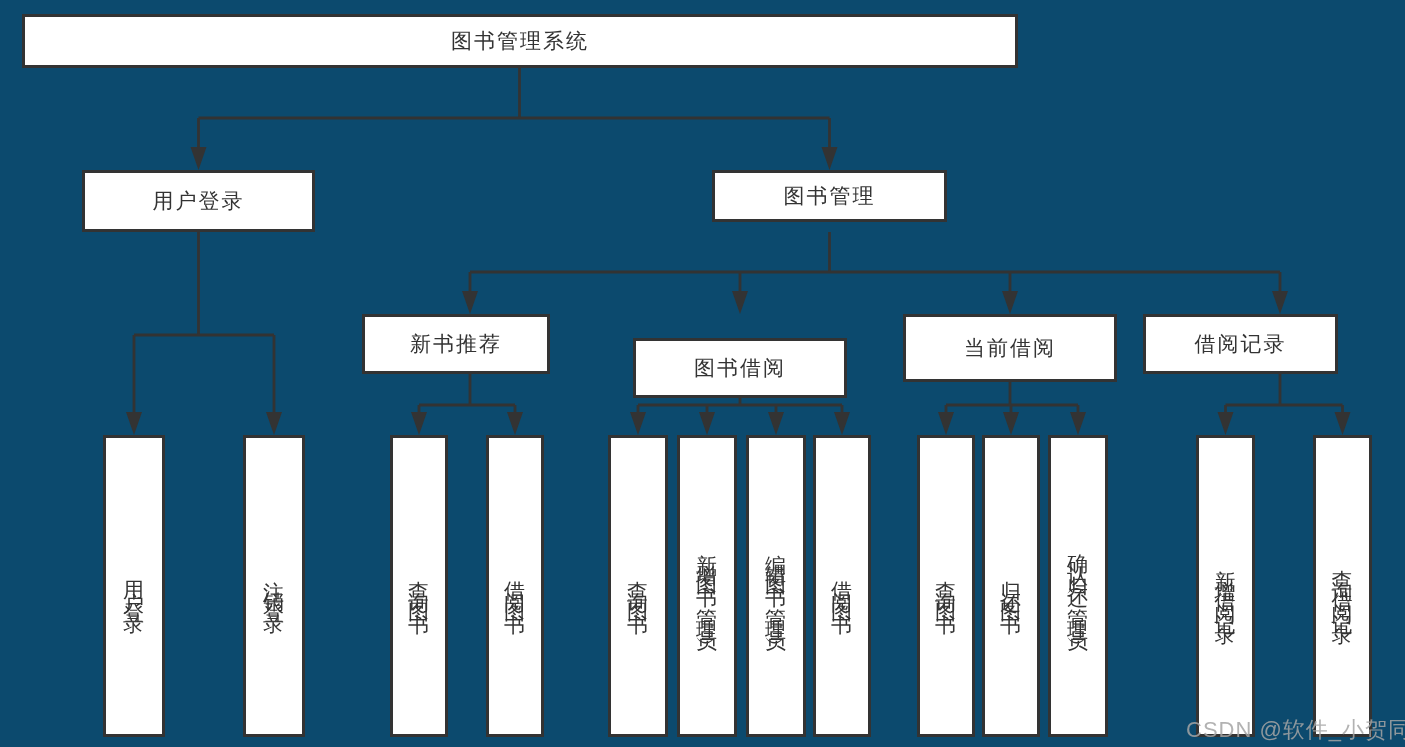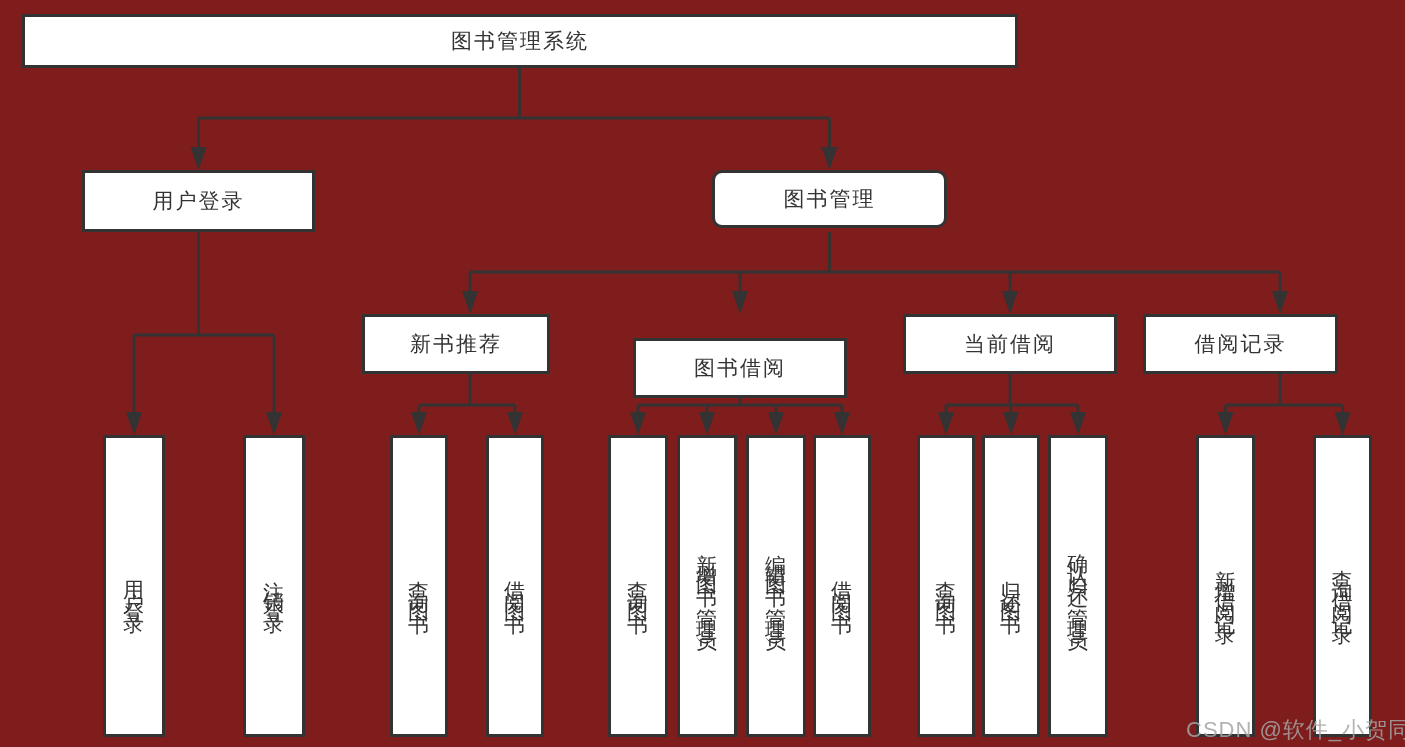--- a/index.html
+++ b/index.html
@@ -5,21 +5,21 @@
   html, body {
     margin: 0;
     padding: 0;
     background: #ffffff;
     font-family: "Liberation Sans", "DejaVu Sans", sans-serif;
   }
   #canvas {
     position: relative;
     width: 1405px;
     height: 747px;
-    background: #7f1d1d;
+    background: #0c4a6e;
     overflow: hidden;
   }
   #connectors {
     position: absolute;
     left: 0; top: 0;
     width: 1405px;
     height: 747px;
   }
   .box {
     position: absolute;
@@ -41,25 +41,25 @@
     text-orientation: mixed;
     font-size: 21px;
     line-height: 1;
     letter-spacing: 11px;
     white-space: nowrap;
   }
   
   .n-root   { left: 22px;   top: 14px;  width: 996px; height: 54px; }
   
   .n-login  { left: 82px;   top: 170px; width: 233px; height: 62px; }
-  .n-mgmt   { left: 712px;  top: 170px; width: 235px; height: 58px; border-radius: 10px; }
+  .n-mgmt   { left: 712px;  top: 170px; width: 235px; height: 52px; }
   
   .n-newbook{ left: 362px;  top: 314px; width: 188px; height: 60px; }
   .n-borrow { left: 633px;  top: 314px; width: 214px; height: 60px; margin-top: 24px; }
-  .n-current{ left: 903px;  top: 314px; width: 214px; height: 60px; }
+  .n-current{ left: 903px;  top: 314px; width: 214px; height: 68px; }
   .n-records{ left: 1127px; top: 314px; width: 195px; height: 60px; margin-left: 16px; }
   
   .leaf { top: 435px; height: 302px; }
   .lf-1  { left: 103px;  width: 62px; }
   .lf-2  { left: 243px;  width: 62px; }
   .lf-3  { left: 390px;  width: 58px; }
   .lf-4  { left: 486px;  width: 58px; }
   .lf-5  { left: 608px;  width: 60px; }
   .lf-6  { left: 677px;  width: 60px; }
   .lf-7  { left: 746px;  width: 60px; }

